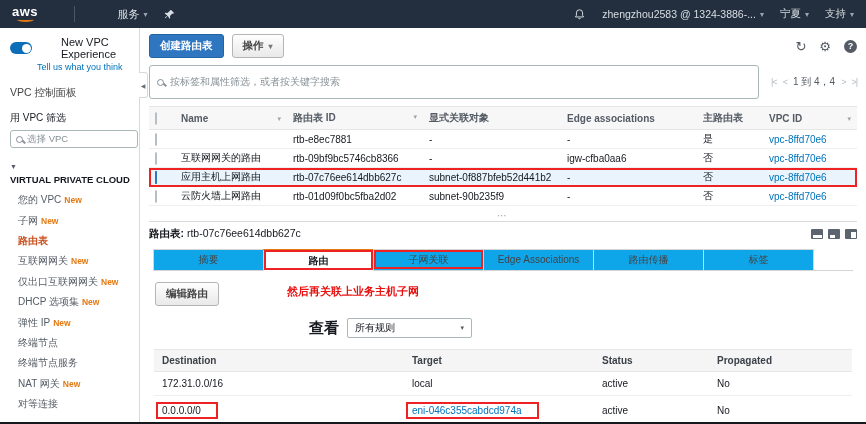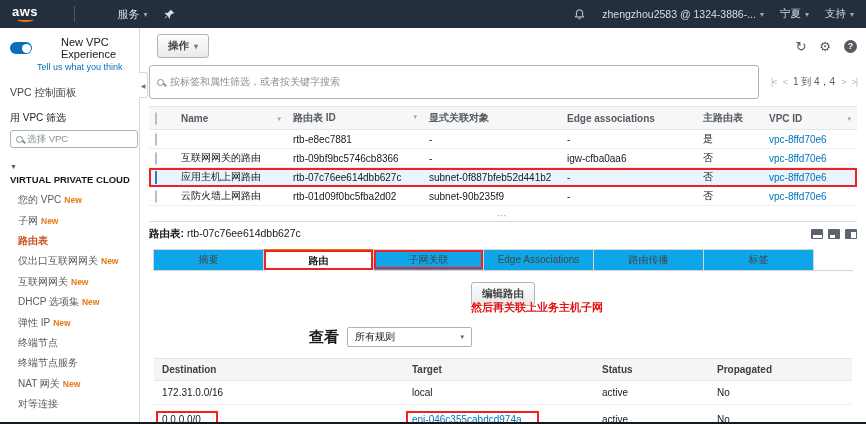--- a/index.html
+++ b/index.html
@@ -83,21 +83,21 @@
   .pane.p1::after { left:1.5px; right:1.5px; bottom:1.5px; height:3px; }
   .pane.p2::after { left:1.5px; bottom:1.5px; width:5px; height:3px; }
   .pane.p3::after { right:1.5px; bottom:1.5px; width:5px; height:5.5px; }
 
   .tabs { display:flex; margin:8px 4px 0; border-bottom:1px solid #d5d5d5; }
   .tab { width:111px; height:21px; line-height:19px; text-align:center; font-size:10px; color:#444; background:#0ea5e9; border:1px solid #d5d5d5; border-bottom:none; margin-left:-1px; cursor:pointer; position:relative; }
   .tab:first-child { margin-left:0; }
   .tab.active { border-top:2px solid #e47911; font-weight:bold; color:#16191f; height:22px; margin-bottom:-1px; background:#fff; }
   .tab.red-outline-el { outline:2px solid #ee2222; outline-offset:-3px; }
 
-  .edit-row { display:flex; align-items:center; margin:11px 6px 0;flex-direction:column; }
+  .edit-row { display:flex; align-items:center; margin:11px 6px 0; }
   .red-note { color:#e81010; font-weight:bold; font-size:11px; }
   .edit-row .red-note { margin-left:68px; margin-top:-6px; }
 
   .view-row { display:flex; align-items:center; margin:12px 0 0 160px; gap:8px; }
   .view-label { font-size:15px; font-weight:bold; color:#16191f; }
   .view-select { width:125px; height:20px; border:1px solid #aab7b8; border-radius:2px; display:flex; align-items:center; padding:0 7px; font-size:10px; color:#16191f; background:#fff; cursor:pointer; }
   .view-select .vcaret { margin-left:auto; font-size:7px; color:#545b64; }
 
   table.routes { width:calc(100% - 10px); margin:11px 5px 0; border-collapse:collapse; font-size:10px; table-layout:fixed; }
   table.routes th { background:#f5f5f5; border:1px solid #e4e7e7; border-left:none; border-right:none; color:#3b4148; font-weight:bold; text-align:left; padding:5px 8px; }
@@ -172,22 +172,22 @@
     </div>
 
     <div class="side-section">
       <span class="sec-arrow">▼</span>
       <span class="sec-title">VIRTUAL PRIVATE CLOUD</span>
     </div>
     <ul class="side-items">
       <li><span class="ilabel">您的 VPC</span><span class="badge">New</span></li>
       <li><span class="ilabel">子网</span><span class="badge">New</span></li>
       <li class="selected"><span class="ilabel">路由表</span></li>
+      <li><span class="ilabel">互联网网关</span><span class="badge">New</span></li>
       <li><span class="ilabel">仅出口互联网网关</span><span class="badge">New</span></li>
-      <li><span class="ilabel">互联网网关</span><span class="badge">New</span></li>
       <li><span class="ilabel">DHCP 选项集</span><span class="badge">New</span></li>
       <li><span class="ilabel">弹性 IP</span><span class="badge">New</span></li>
       <li><span class="ilabel">终端节点</span></li>
       <li><span class="ilabel">终端节点服务</span></li>
       <li><span class="ilabel">NAT 网关</span><span class="badge">New</span></li>
       <li><span class="ilabel">对等连接</span></li>
     </ul>
     <div class="side-section">
       <span class="sec-arrow">▼</span>
       <span class="sec-title">安全性</span>
@@ -195,20 +195,21 @@
 
   </div>
 
   <div class="collapse-handle">
     <span>◀</span>
   </div>
 
   <div class="main">
 
     <div class="toolbar">
+      <button class="btn-primary">创建路由表</button>
       <button class="btn-default">
         <span>操作</span>
         <span class="caret">▾</span>
       </button>
       <div class="tool-icons">
         <span class="icon-glyph">↻</span>
         <span class="icon-glyph">⚙</span>
         <span class="help-circle">?</span>
       </div>
     </div>

